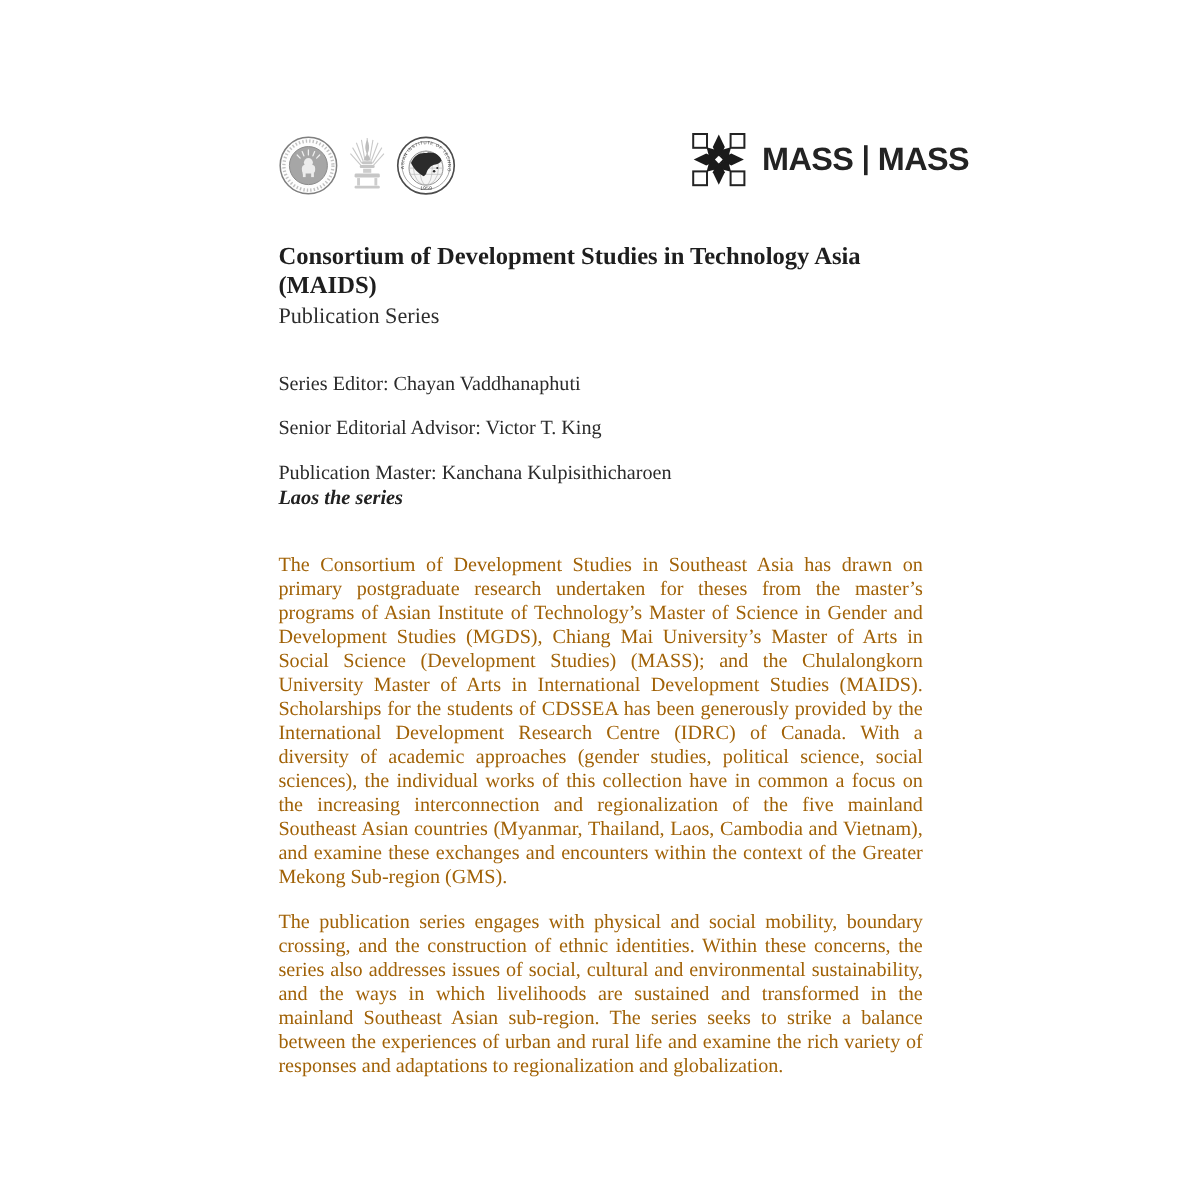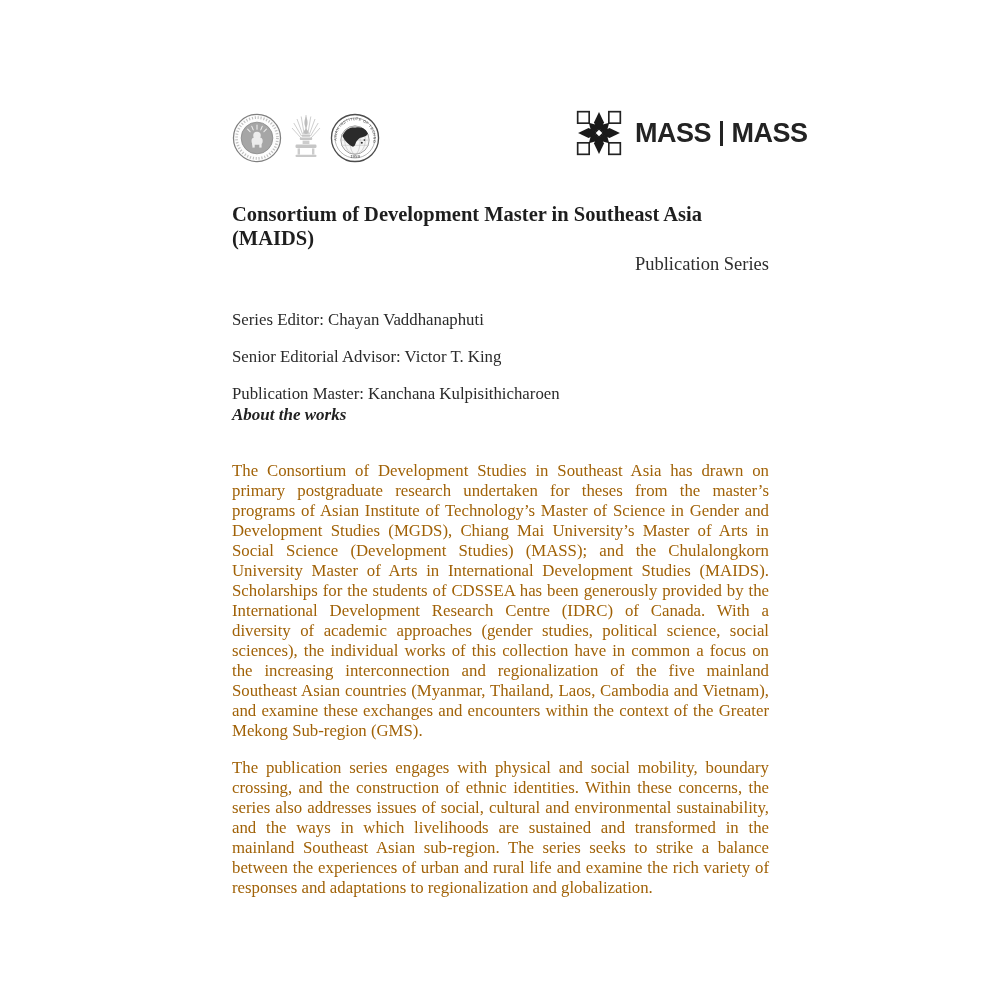--- a/index.html
+++ b/index.html
@@ -40,21 +40,21 @@
     width: 2.5px; height: 25px; background: #232323;
     margin: 0 9px; flex: 0 0 auto;
   }
 
   
   .title-block { position: absolute; left: 232px; top: 202px; width: 537px; }
   .title-line {
     font-weight: 700; font-size: 20.5px; line-height: 24px; color: #1e1e1e;
   }
   .subtitle {
-    font-size: 18.5px; line-height: 22px; margin-top: 3px; color: #2e2e2e; text-align: right;
+    font-size: 18.5px; line-height: 22px; margin-top: 3px; color: #2e2e2e;
   }
 
   
   .credits { position: absolute; left: 232px; top: 295px; width: 537px; }
   .credit-line { font-size: 16.8px; line-height: 25px; color: #2b2b2b; margin-top: 12px; }
 
   
   .about-heading {
     position: absolute; left: 232px; top: 405px;
     font-weight: 700; font-style: italic; font-size: 17px; color: #222222;
@@ -176,30 +176,30 @@
       <rect x="19.8" y="19.8" width="4.4" height="4.4" fill="#ffffff" transform="rotate(45 22 22)"></rect>
     </svg>
     <div class="idrc-wordmark">
       <span>MASS</span>
       <span class="idrc-divider"></span>
       <span>MASS</span>
     </div>
   </div>
 
   <div class="title-block">
-    <div class="title-line">Consortium of Development Master in Southeast Asia</div>
+    <div class="title-line">Consortium of Development Studies in Technology Asia</div>
     <div class="title-line">(MAIDS)</div>
     <div class="subtitle">Publication Series</div>
   </div>
 
   <div class="credits">
     <div class="credit-line">Series Editor: Chayan Vaddhanaphuti</div>
     <div class="credit-line">Senior Editorial Advisor: Victor T. King</div>
     <div class="credit-line">Publication Master: Kanchana Kulpisithicharoen</div>
   </div>
 
-  <div class="about-heading">About the works</div>
+  <div class="about-heading">Laos the series</div>
 
   <p class="body-para para-1">The Consortium of Development Studies in Southeast Asia has drawn on primary postgraduate research undertaken for theses from the master’s programs of Asian Institute of Technology’s Master of Science in Gender and Development Studies (MGDS), Chiang Mai University’s Master of Arts in Social Science (Development Studies) (MASS); and the Chulalongkorn University Master of Arts in International Development Studies (MAIDS). Scholarships for the students of CDSSEA has been generously provided by the International Development Research Centre (IDRC) of Canada. With a diversity of academic approaches (gender studies, political science, social sciences), the individual works of this collection have in common a focus on the increasing interconnection and regionalization of the five mainland Southeast Asian countries (Myanmar, Thailand, Laos, Cambodia and Vietnam), and examine these exchanges and encounters within the context of the Greater Mekong Sub-region (GMS).</p>
 
   <p class="body-para para-2">The publication series engages with physical and social mobility, boundary crossing, and the construction of ethnic identities. Within these concerns, the series also addresses issues of social, cultural and environmental sustainability, and the ways in which livelihoods are sustained and transformed in the mainland Southeast Asian sub-region. The series seeks to strike a balance between the experiences of urban and rural life and examine the rich variety of responses and adaptations to regionalization and globalization.</p>
 
 </div>
 
 </body></html>

